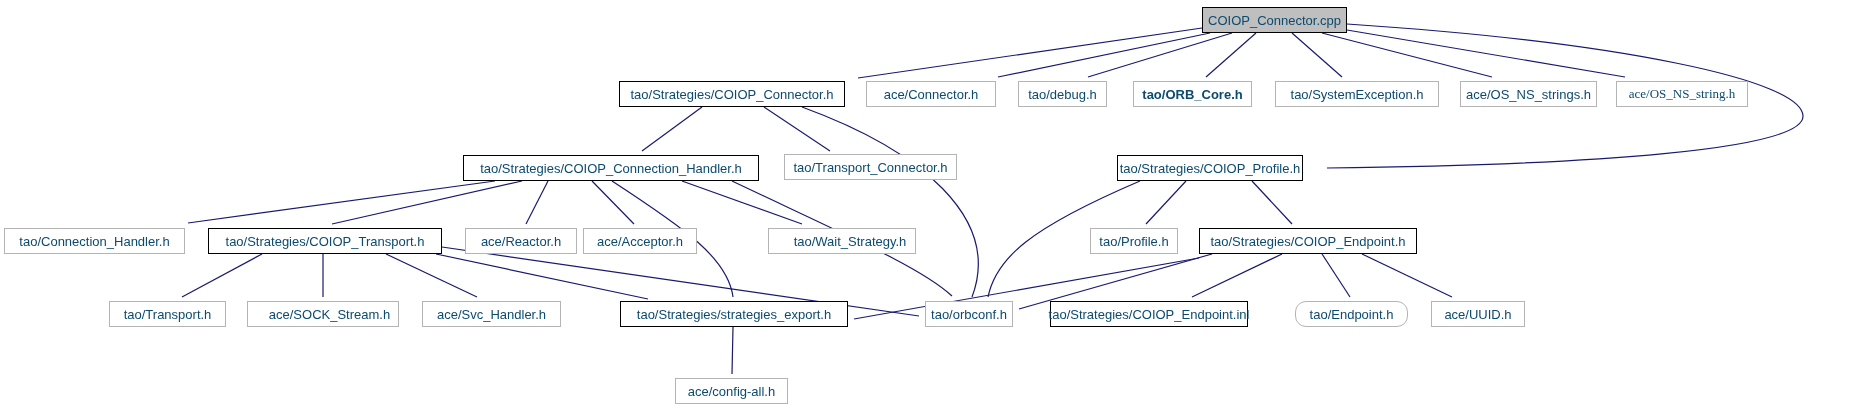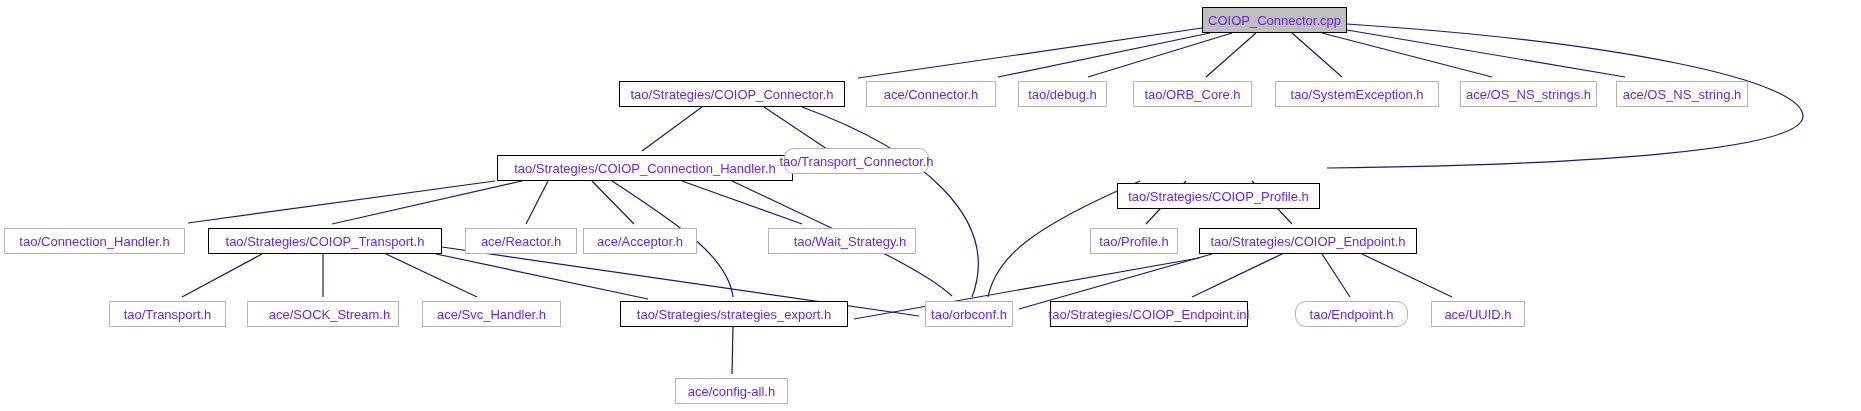--- a/index.html
+++ b/index.html
@@ -23,21 +23,21 @@
   }
   .node {
     position: absolute;
     box-sizing: border-box;
     display: flex;
     align-items: center;
     justify-content: center;
     height: 26px;
     background: #ffffff;
     font-size: 13px;
-    color: #6d28d9;
+    color: #0c4a6e;
     white-space: nowrap;
     cursor: default;
   }
   .node.main {
     background: #bfbfbf;
     border: 1px solid #000000;
     font-weight: normal;
   }
   .node.internal {
     border: 1px solid #000000;
@@ -99,39 +99,39 @@
       </div>
       <div class="node internal" style="left: 619px; top: 81px; width: 226px;">
         <span>tao/Strategies/COIOP_Connector.h</span>
       </div>
       <div class="node leaf" style="left: 866px; top: 81px; width: 130px;">
         <span>ace/Connector.h</span>
       </div>
       <div class="node leaf" style="left: 1018px; top: 81px; width: 89px;">
         <span>tao/debug.h</span>
       </div>
-      <div class="node leaf" style="left: 1133px; top: 81px; width: 119px;">
+      <div class="node leaf" style="left: 1133px; top: 81px; width: 119px; font-weight: bold;">
         <span>tao/ORB_Core.h</span>
       </div>
       <div class="node leaf" style="left: 1275px; top: 81px; width: 164px;">
         <span>tao/SystemException.h</span>
       </div>
       <div class="node leaf" style="left: 1460px; top: 81px; width: 137px;">
         <span>ace/OS_NS_strings.h</span>
       </div>
-      <div class="node leaf" style="left: 1616px; top: 81px; width: 132px;">
+      <div class="node leaf" style="left: 1616px; top: 81px; width: 132px; font-family: Liberation Serif, serif;">
         <span>ace/OS_NS_string.h</span>
       </div>
-      <div class="node internal" style="left: 463px; top: 155px; width: 296px; margin-left: 34px;">
+      <div class="node internal" style="left: 463px; top: 155px; width: 296px;">
         <span>tao/Strategies/COIOP_Connection_Handler.h</span>
       </div>
-      <div class="node leaf" style="left: 784px; top: 148px; width: 145px; border-radius: 10px;">
+      <div class="node leaf" style="left: 784px; top: 154px; width: 173px;">
         <span>tao/Transport_Connector.h</span>
       </div>
-      <div class="node internal" style="left: 1117px; top: 155px; width: 203px; margin-top: 28px;">
+      <div class="node internal" style="left: 1117px; top: 155px; width: 186px;">
         <span>tao/Strategies/COIOP_Profile.h</span>
       </div>
       <div class="node leaf" style="left: 4px; top: 228px; width: 181px;">
         <span>tao/Connection_Handler.h</span>
       </div>
       <div class="node internal" style="left: 208px; top: 228px; width: 234px;">
         <span>tao/Strategies/COIOP_Transport.h</span>
       </div>
       <div class="node leaf" style="left: 465px; top: 228px; width: 112px;">
         <span>ace/Reactor.h</span>

